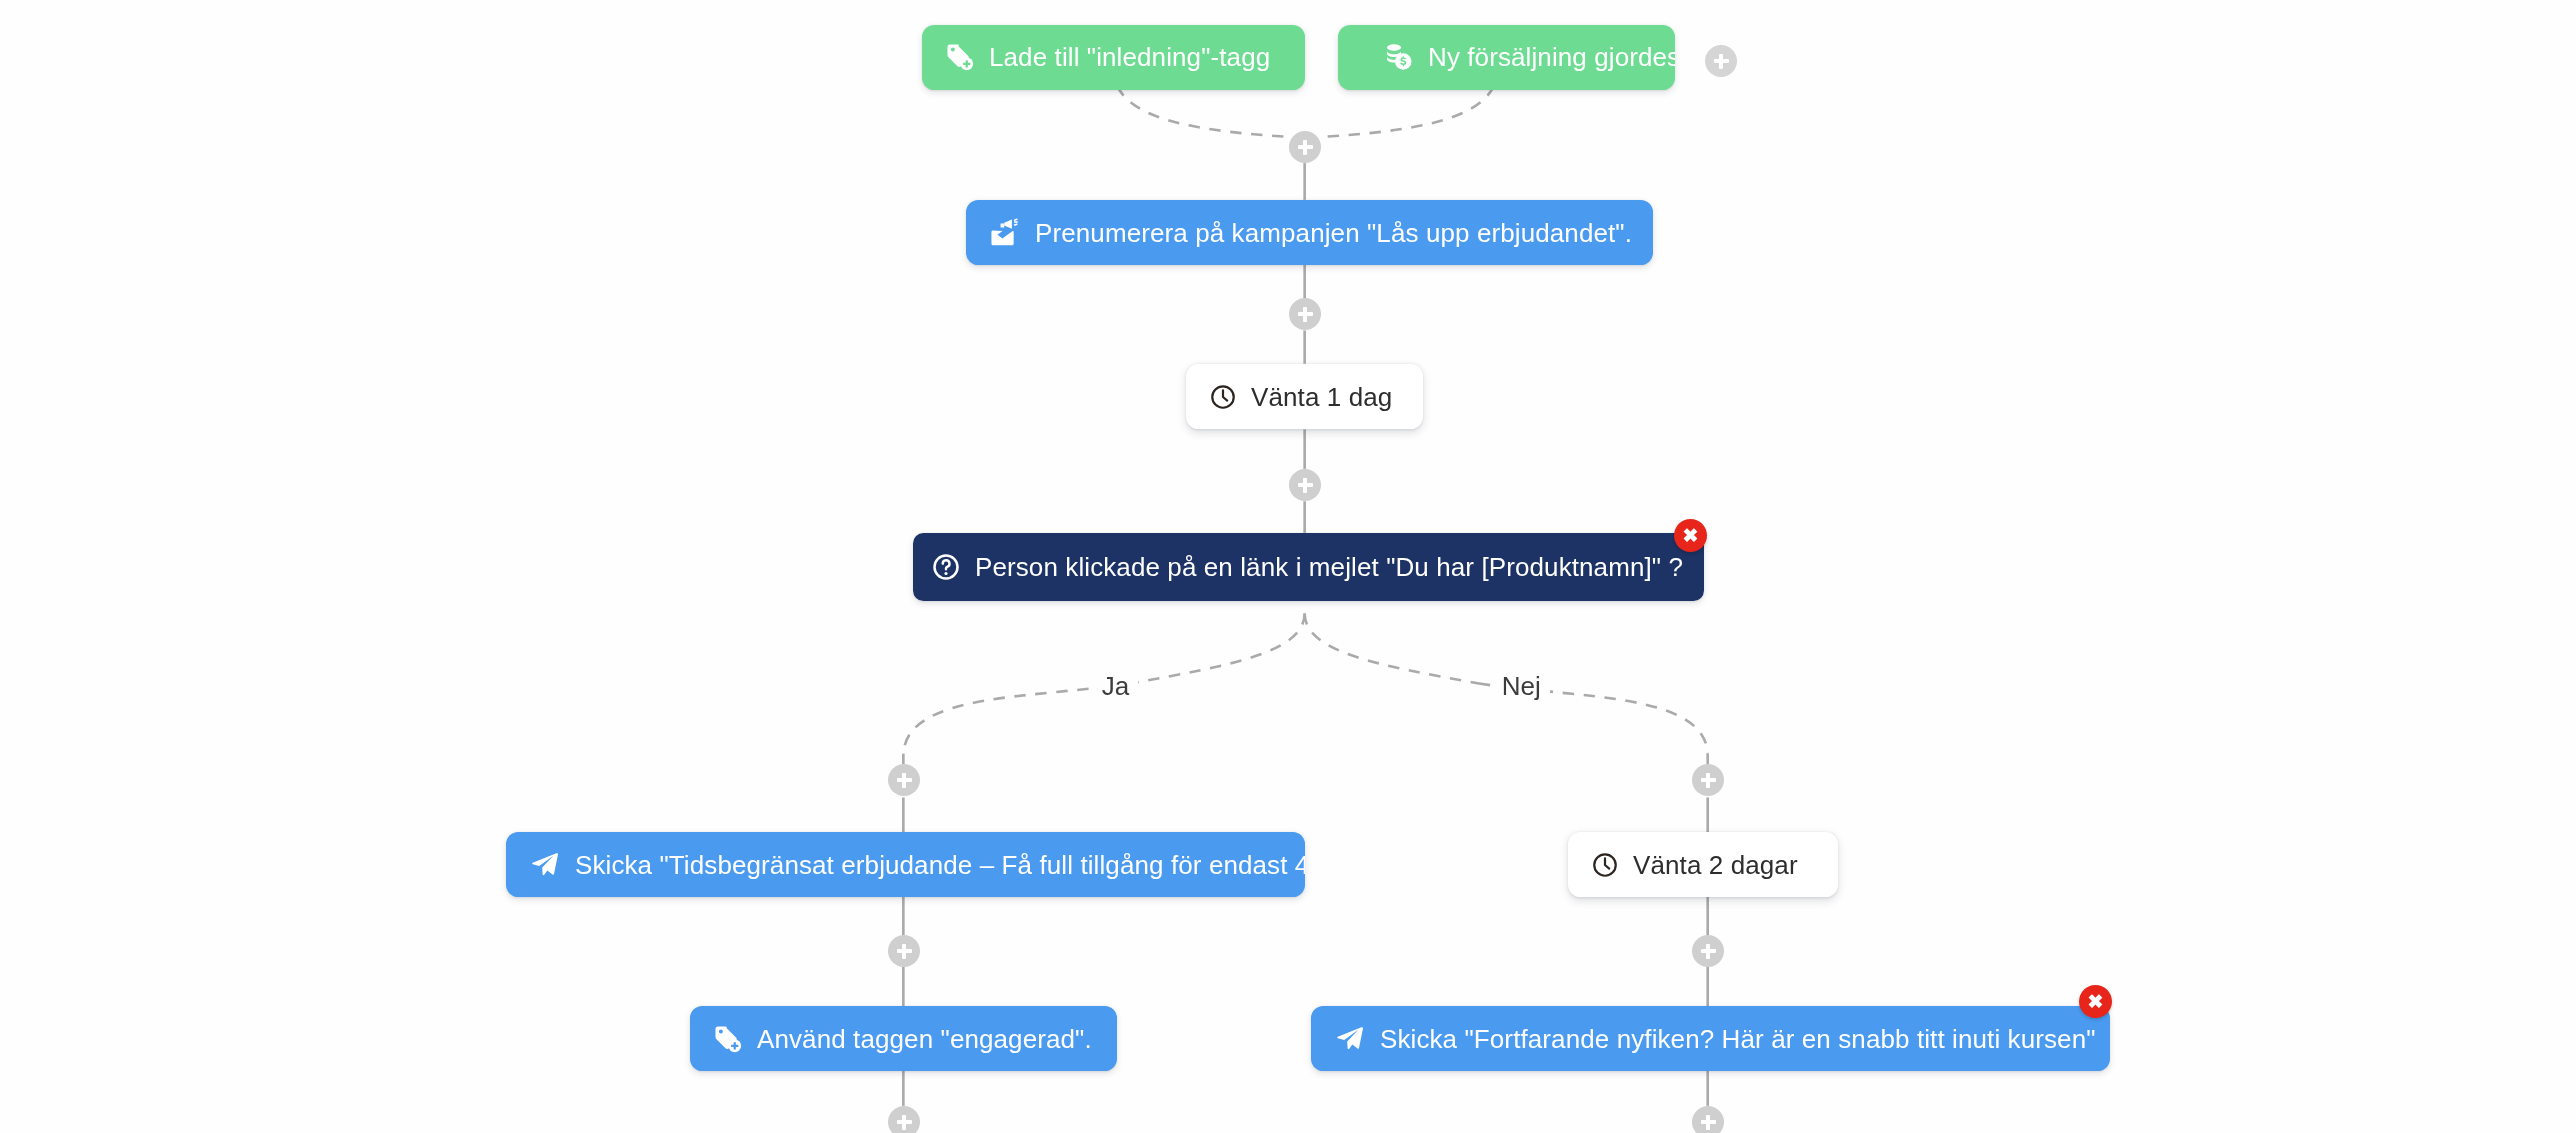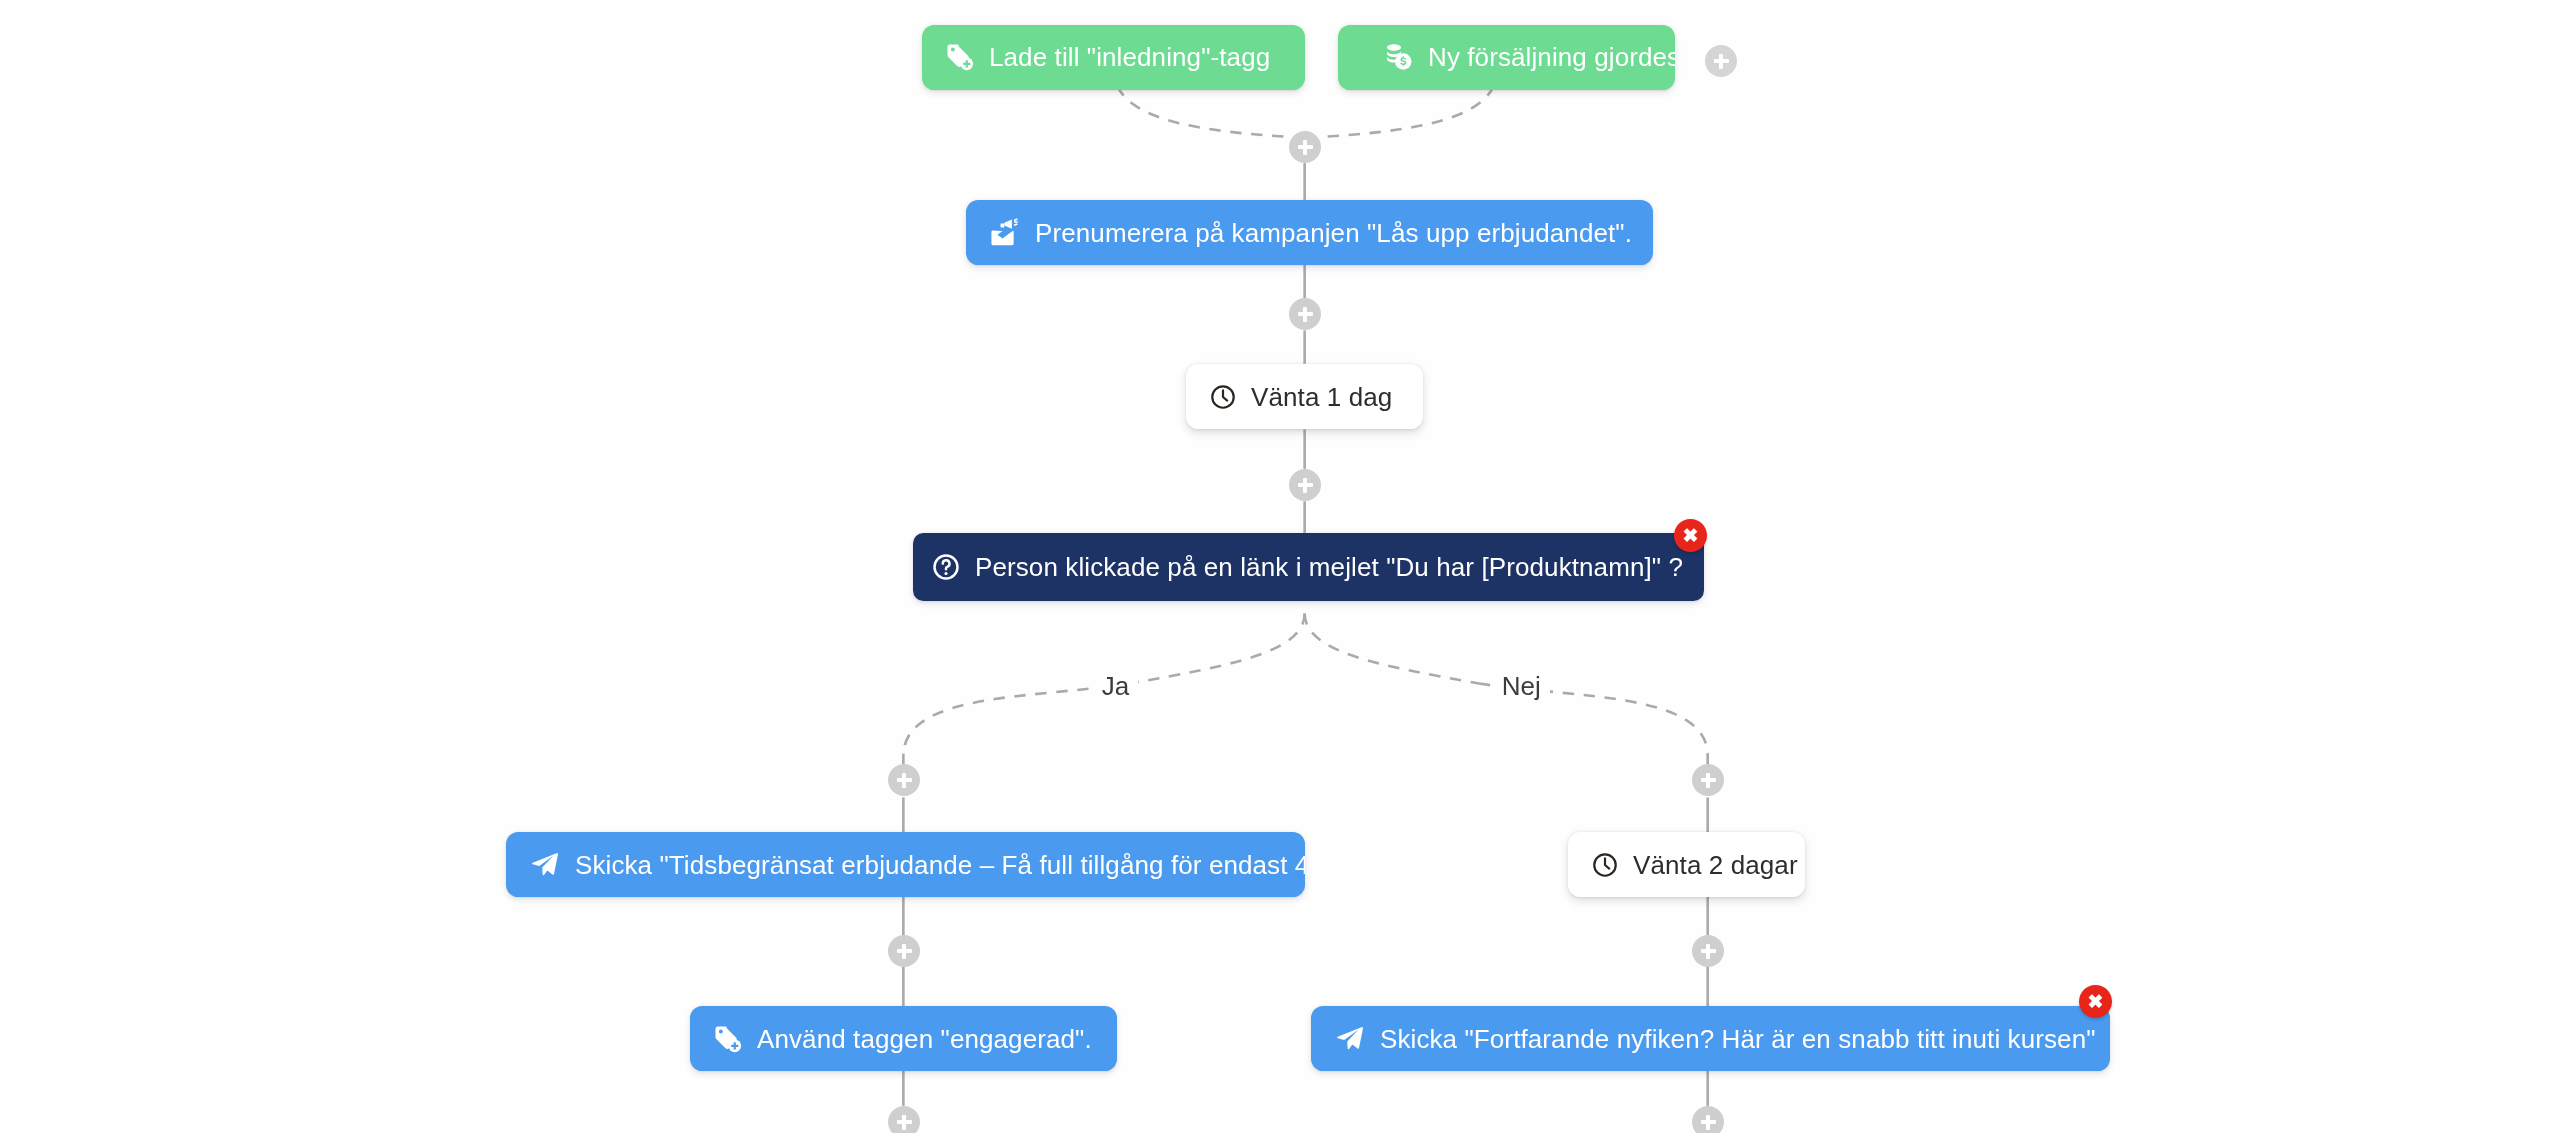--- a/index.html
+++ b/index.html
@@ -222,21 +222,21 @@
 
   <div class="node blue" style="left:506px; top:832px; width:799px;">
     <span class="ico">
       <svg width="32" height="30" viewBox="0 0 24 24" fill="#ffffff">
         <path d="M21.6 2.3 2.2 10.1c-.6.25-.55 1.1.07 1.28l5.1 1.47 11.3-8.2-8.9 9.35.33 5.5c.04.66.88.9 1.27.37l2.5-3.4 4.1 3.1c.45.34 1.1.1 1.22-.45l3.2-15.6c.13-.62-.5-1.12-1.07-.85z"></path>
       </svg>
     </span>
     <span class="lbl">Skicka "Tidsbegränsat erbjudande – Få full tillgång för endast 47</span>
   </div>
 
-  <div class="node white" style="left:1568px; top:832px; width:237px;">
+  <div class="node white" style="left:1568px; top:832px; width:270px;">
     <span class="ico">
       <svg width="28" height="28" viewBox="0 0 24 24" fill="none" stroke="#2d2620" stroke-width="1.9">
         <circle cx="12" cy="12" r="9.2"></circle>
         <path d="M12 6.4V12l3.6 3.1" stroke-linecap="round" stroke-linejoin="round"></path>
       </svg>
     </span>
     <span class="lbl">Vänta 2 dagar</span>
   </div>
 
   <div class="plus" style="left:888px; top:935px;"></div>

